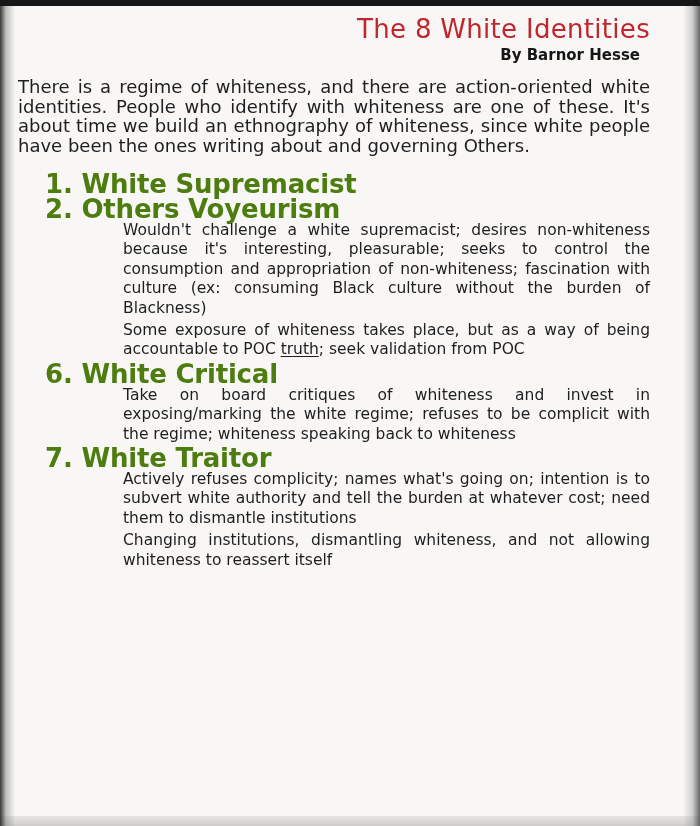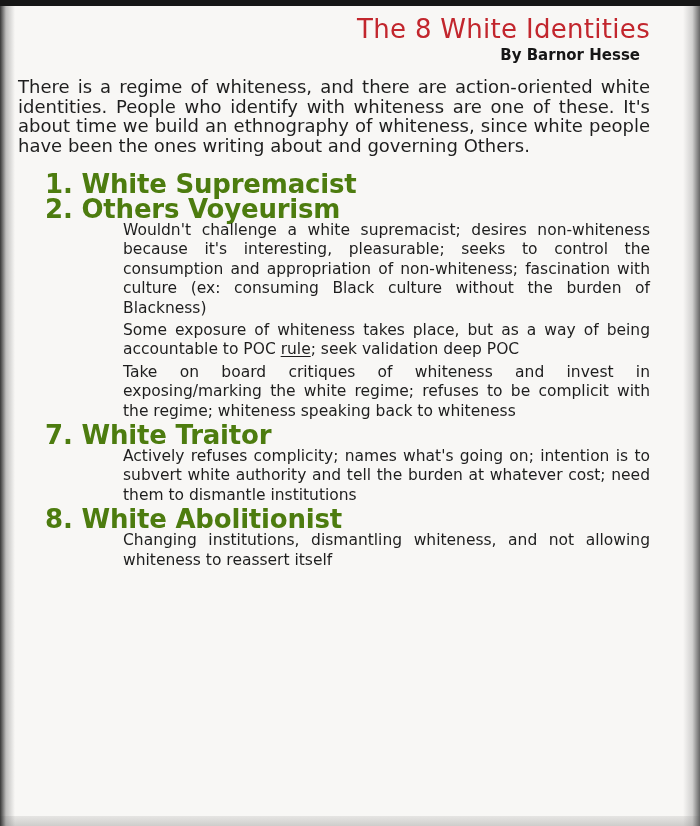--- a/index.html
+++ b/index.html
@@ -101,34 +101,34 @@
       </li>
 
       <li class="identity-item">
         <div class="item-heading-row"><span>2.</span> <span>Others Voyeurism</span></div>
         <p class="item-desc">Wouldn't challenge a white supremacist; desires non-whiteness because it's interesting, pleasurable; seeks to control the consumption and appropriation of non-whiteness; fascination with culture (ex: consuming Black culture without the burden of Blackness)</p>
       </li>
 
 
 
       <li class="identity-item">
-        <p class="item-desc"><span>Some exposure of whiteness takes place, but as a way of being accountable to POC </span><span class="u">rule</span><span>; seek validation deep POC</span></p>
+        <p class="item-desc"><span>Some exposure of whiteness takes place, but as a way of being accountable to POC </span><span class="u">truth</span><span>; seek validation from POC</span></p>
       </li>
 
       <li class="identity-item">
+        <div class="item-heading-row"><span>6.</span> <span>White Critical</span></div>
         <p class="item-desc">Take on board critiques of whiteness and invest in exposing/marking the white regime; refuses to be complicit with the regime; whiteness speaking back to whiteness</p>
       </li>
 
       <li class="identity-item">
         <div class="item-heading-row"><span>7.</span> <span>White Traitor</span></div>
         <p class="item-desc">Actively refuses complicity; names what's going on; intention is to subvert white authority and tell the burden at whatever cost; need them to dismantle institutions</p>
       </li>
 
       <li class="identity-item">
-        <div class="item-heading-row"><span>8.</span> <span>White Abolitionist</span></div>
         <p class="item-desc">Changing institutions, dismantling whiteness, and not allowing whiteness to reassert itself</p>
       </li>
 
     </ol>
   </div>
 
   <div class="left-shade"></div>
   <div class="right-shade"></div>
   <div class="bottom-strip"></div>
 </div>

